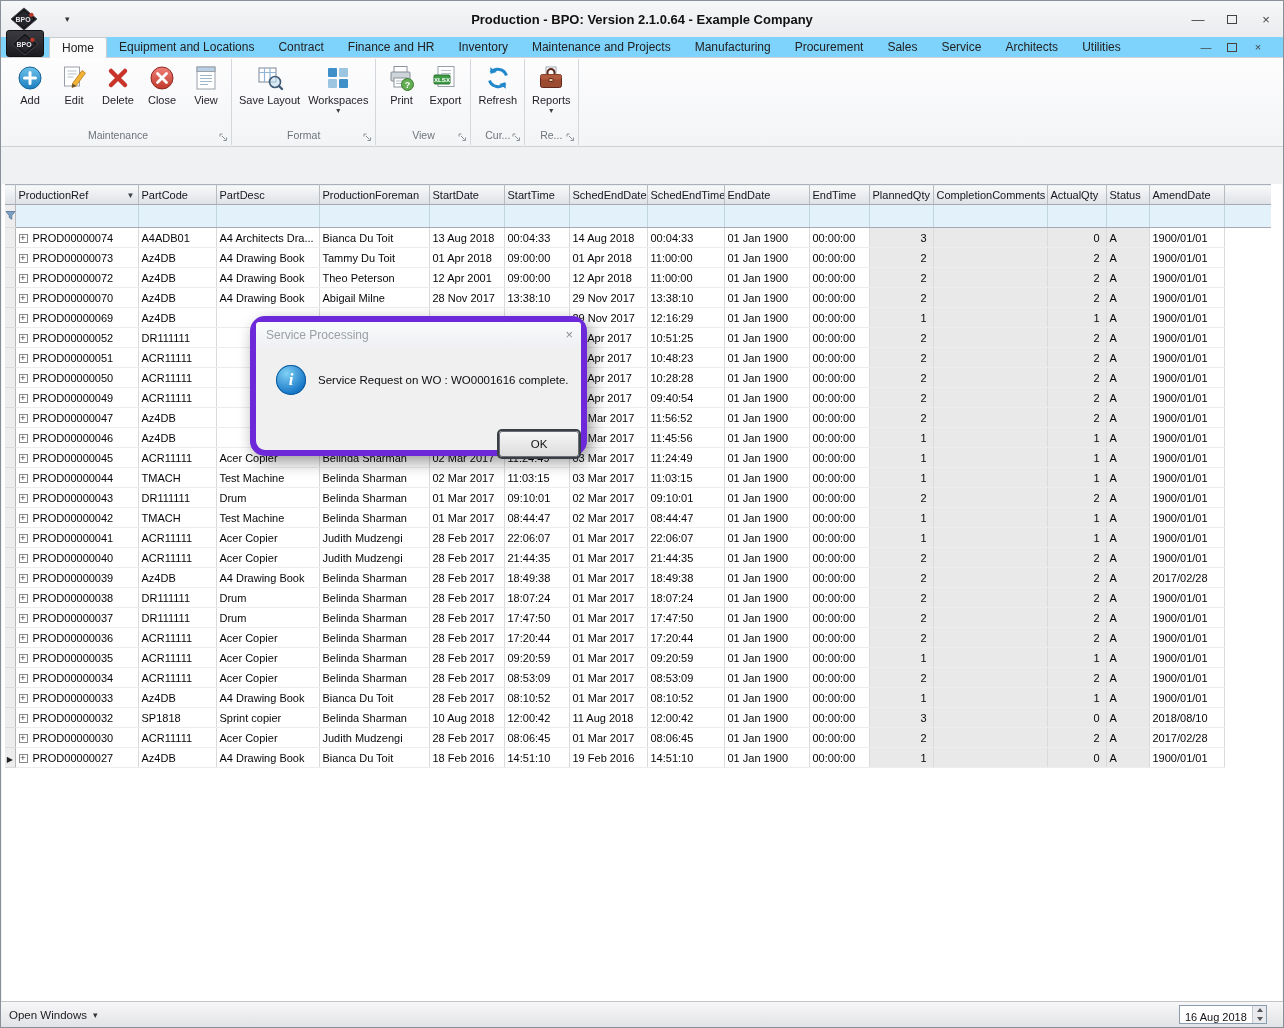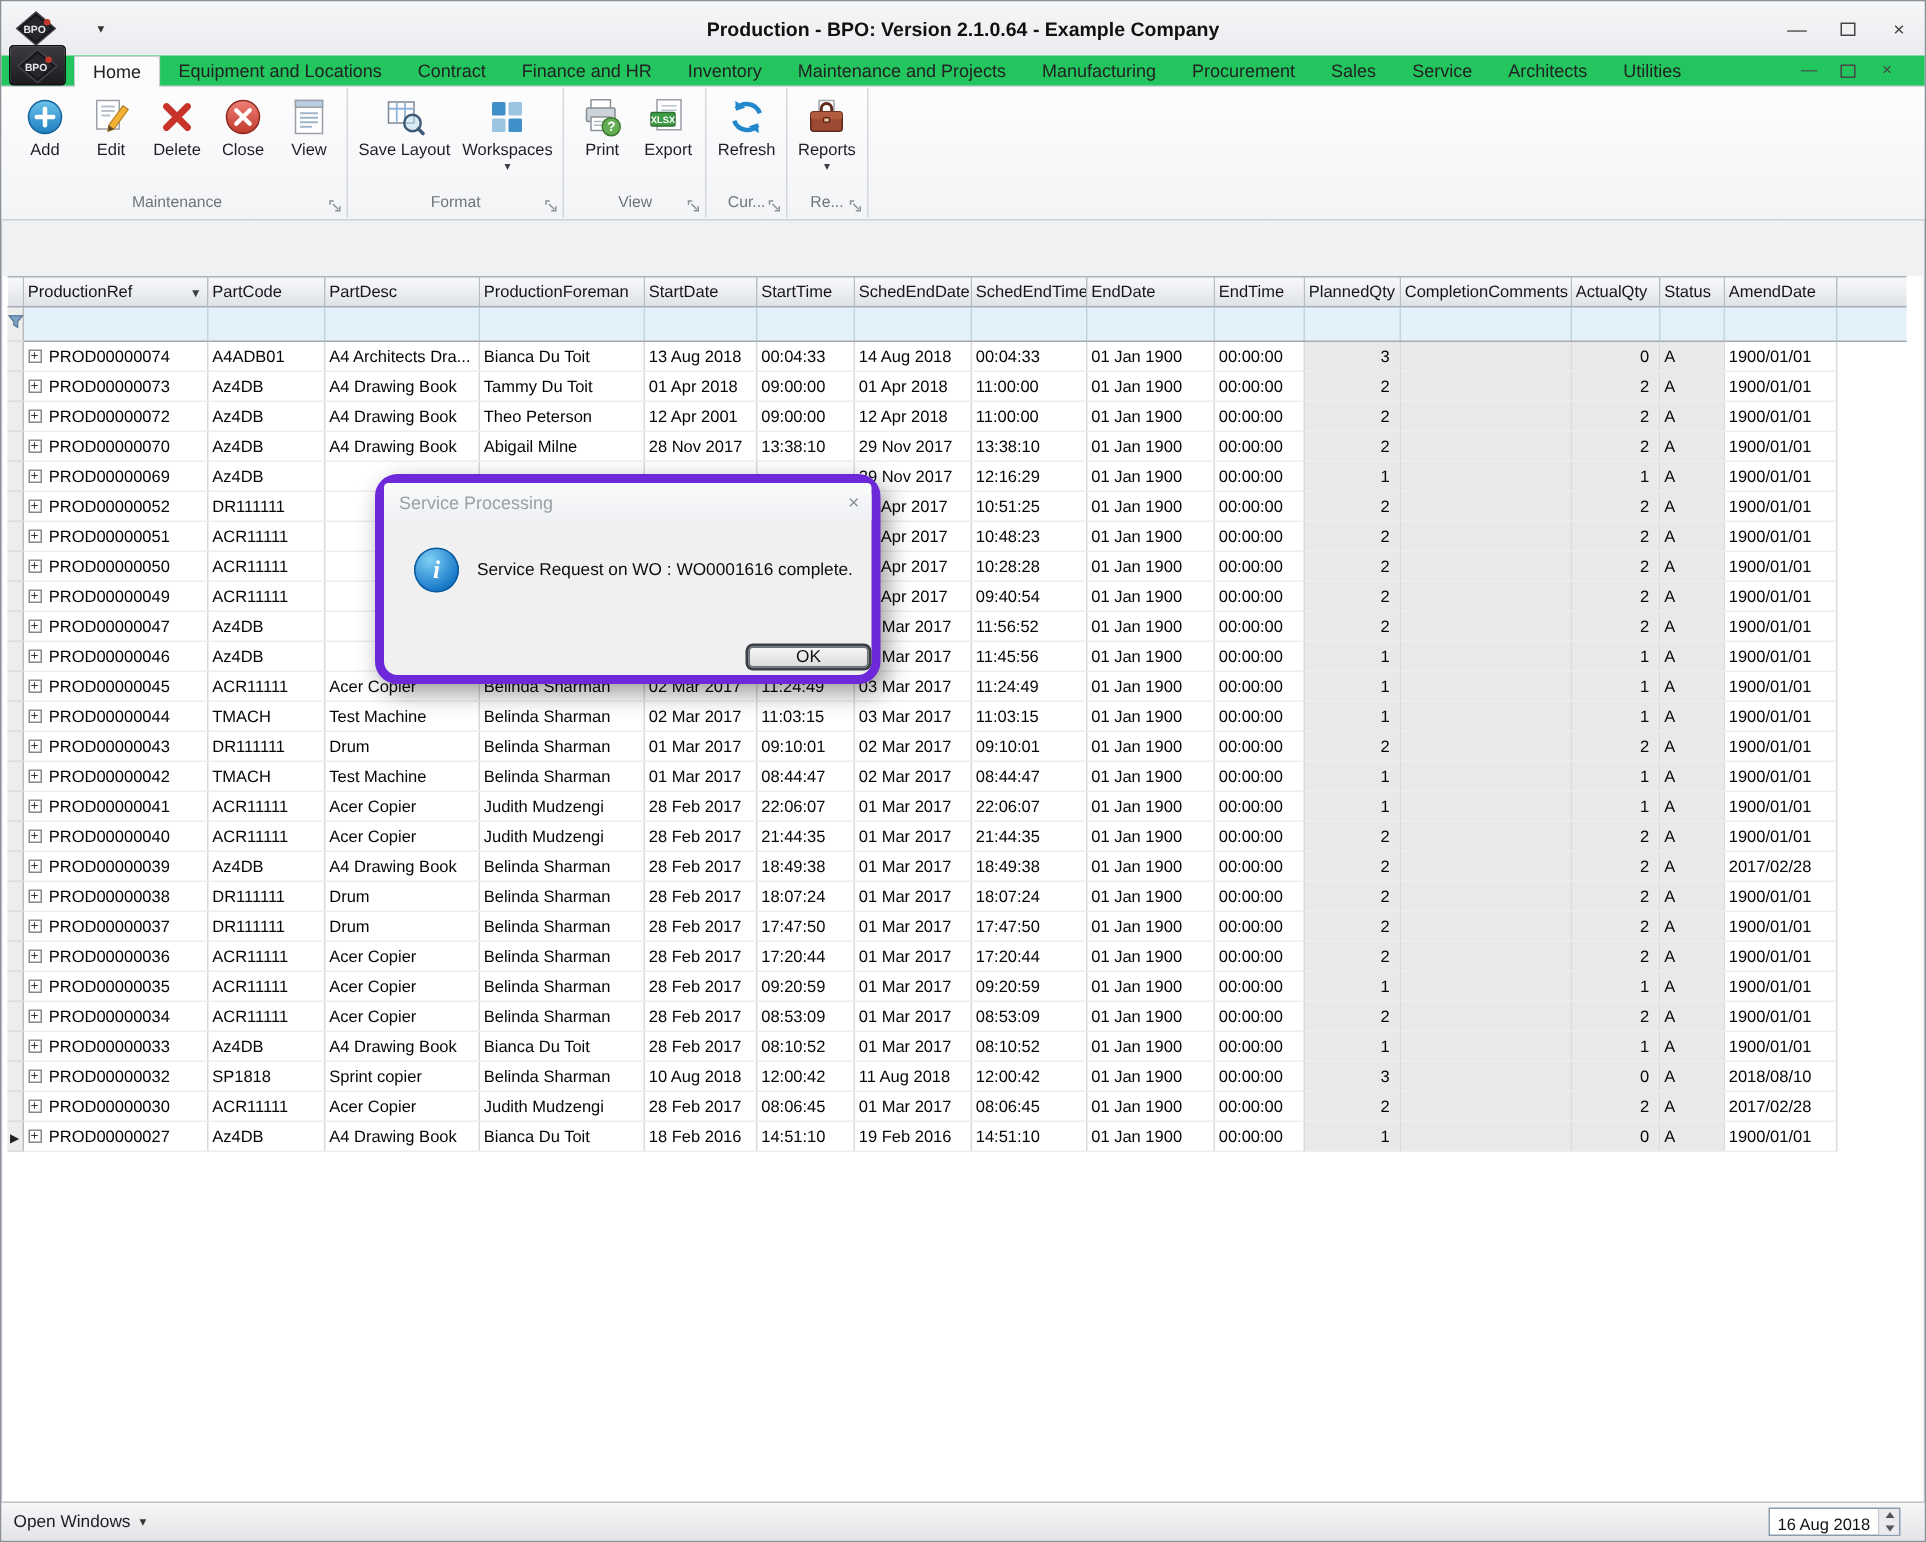--- a/index.html
+++ b/index.html
@@ -14,21 +14,21 @@
   .qat-caret { font-size: 9px; color: #333; margin-left: 26px; cursor: default; }
   .tb-title { position: absolute; left: 0; right: 0; text-align: center; font-size: 13px;
     font-weight: 600; color: #111; pointer-events: none; }
   .win-controls { margin-left: auto; display: flex; align-items: center; height: 100%; z-index: 2; }
   .wc { width: 34px; height: 100%; display: flex; align-items: center; justify-content: center;
     color: #444; font-size: 13px; }
   .box-glyph { width: 10px; height: 9px; border: 1px solid #444; background: transparent; display: inline-block; }
 
   
   .tabrow { position: absolute; top: 36px; left: 0; right: 0; height: 21px;
-    background: #22c55e; border-bottom: 1px solid #d0d3d7; display: flex; align-items: flex-start; }
+    background: #7dd3fc; border-bottom: 1px solid #d0d3d7; display: flex; align-items: flex-start; }
   .app-button { position: absolute; left: 5px; top: -7px; width: 38px; height: 27px;
     background: linear-gradient(#3a3a40, #1c1c20); border: 1px solid #111; border-radius: 3px;
     display: flex; align-items: center; justify-content: center; }
   #tabs { display: flex; height: 21px; margin-left: 48px; }
   .tab { padding: 0 12px; line-height: 20px; font-size: 12px; color: #222; white-space: nowrap; }
   .tab.selected { background: #fbfbfc; border: 1px solid #c9cdd2; border-bottom: 1px solid #fbfbfc;
     margin-bottom: -1px; border-radius: 2px 2px 0 0; }
   .mdi-controls { margin-left: auto; display: flex; align-items: center; gap: 4px; padding-right: 14px; height: 100%; }
   .mdi { width: 22px; height: 16px; display: flex; align-items: center; justify-content: center;
     color: #444; font-size: 11px; }
@@ -106,21 +106,21 @@
     background: linear-gradient(#fbfbfc, #eef0f3); border-radius: 3px 3px 0 0; }
   .dlg-title { font-size: 12px; color: #9aa0a6; }
   .dlg-close { margin-left: auto; color: #8a8f96; font-size: 13px; line-height: 13px; }
   .dlg-body { position: relative; height: 115px; }
   .info-icon { position: absolute; left: 20px; top: 18px; width: 30px; height: 30px; border-radius: 50%;
     background: radial-gradient(circle at 35% 28%, #7fd0f5, #1878c8 70%, #0d5ea6);
     box-shadow: inset 0 0 0 1px #0d5a9e; display: flex; align-items: center; justify-content: center; }
   .info-icon span { color: #fff; font-family: "Liberation Serif", "DejaVu Serif", serif;
     font-style: italic; font-weight: bold; font-size: 17px; }
   .dlg-msg { position: absolute; left: 62px; top: 27px; font-size: 11.5px; color: #0c0c10; }
-  .ok-btn { position: absolute; left: 243px; top: 84px; width: 80px; height: 14px;
+  .ok-btn { position: absolute; left: 243px; top: 84px; width: 80px; height: 26px;
     background: linear-gradient(#f6f6f6, #dcdcdd); border: 1px solid #6a6f76; border-radius: 3px;
     box-shadow: 0 0 0 2px #3a3f46; font-size: 11.5px; color: #111;
     font-family: "Liberation Sans", sans-serif; }
 </style>
 </head>
 <body>
 
 <div class="window">
 
   <div class="titlebar">

